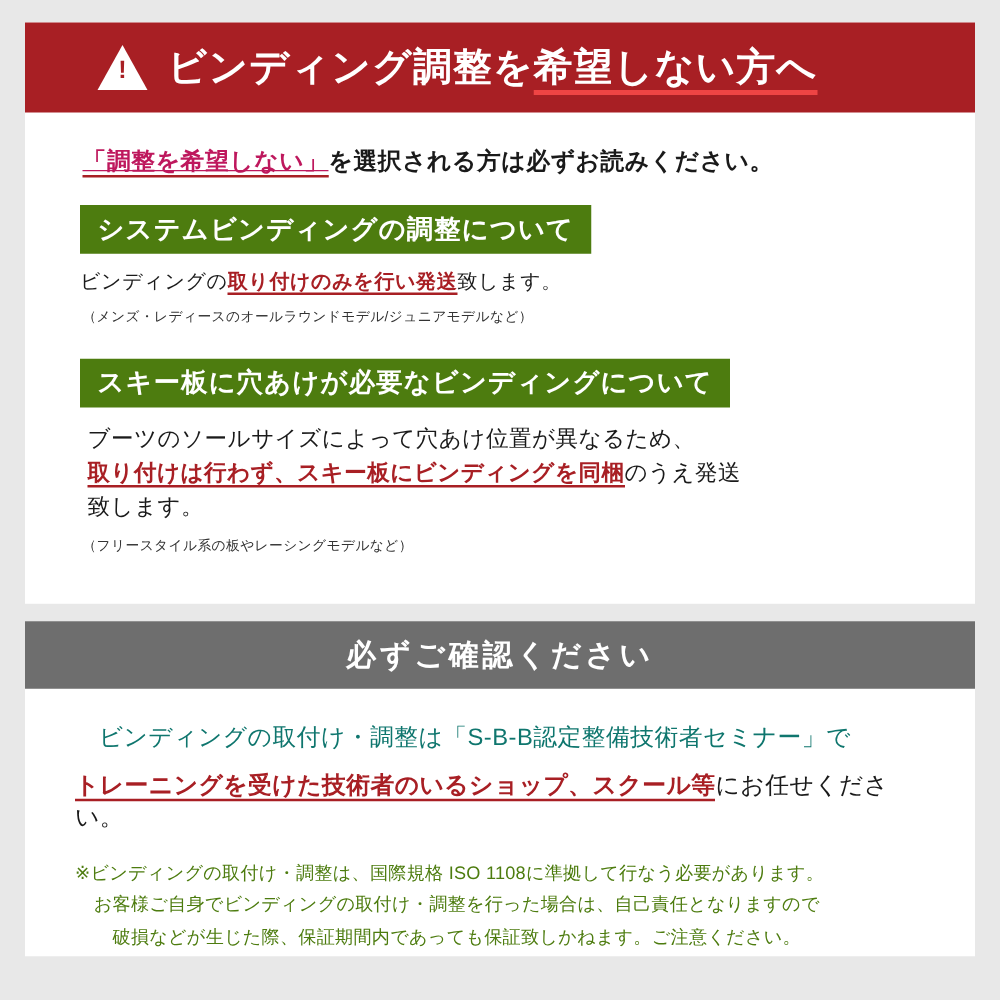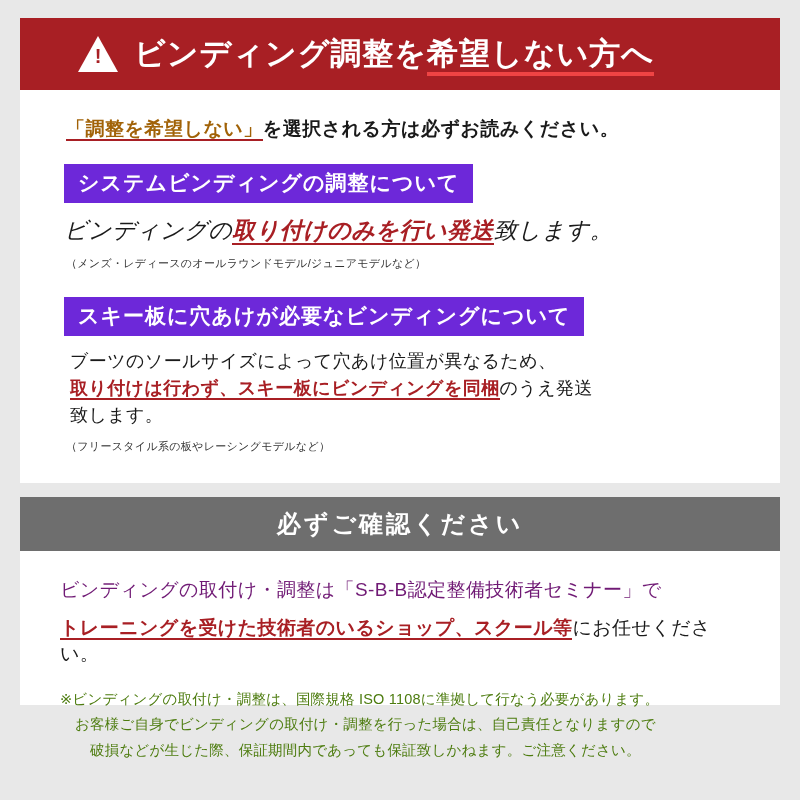--- a/index.html
+++ b/index.html
@@ -83,41 +83,41 @@
   }
 
   .lead {
     font-size: 19px;
     color: #1a1a1a;
     font-weight: bold;
     margin: 4px 0 22px 12px;
     letter-spacing: 0.5px;
   }
   .lead .red-ul {
-    color: #a16207;
-    border-bottom: 2px solid #a81f24;
+    color: #be185d;
+    border-bottom: 2px solid #a81f24;
+    text-decoration: underline;
   }
 
   .sec-head {
     display: inline-block;
-    background: #6d28d9;
+    background: #4d7c0f;
     color: #ffffff;
     font-size: 21px;
     font-weight: bold;
     padding: 5px 14px 6px 14px;
     letter-spacing: 1px;
     margin-left: 10px;
   }
 
   .sec-line {
-    font-size: 23px;
+    font-size: 16px;
     color: #1a1a1a;
     margin: 12px 0 0 10px;
     letter-spacing: 0.5px;
-    font-style: italic;
   }
   .sec-line .red-ul {
     color: #a81f24;
     font-weight: bold;
     border-bottom: 2px solid #a81f24;
   }
   .sec-note {
     font-size: 11px;
     color: #333333;
     margin: 10px 0 0 12px;
@@ -134,43 +134,44 @@
     letter-spacing: 0.4px;
   }
   .sec-para .red-ul {
     color: #a81f24;
     font-weight: bold;
     border-bottom: 2px solid #a81f24;
   }
 
   
   .card-bottom {
-    height: 208px;
+    height: 268px;
   }
   .grey-banner {
     background: #6e6e6e;
     height: 54px;
     display: flex;
     align-items: center;
     justify-content: center;
   }
   .grey-banner-title {
     color: #ffffff;
     font-size: 24px;
     font-weight: bold;
     letter-spacing: 3px;
   }
   .bottom-body {
     padding: 26px 40px 0 40px;
   }
   .b-line1 {
     font-size: 19px;
-    color: #701a75;
+    color: #0f766e;
     letter-spacing: 0.4px;
     margin-bottom: 12px;
+    margin-left: 19px;
   }
   .b-line2 {
     font-size: 19px;
     color: #1a1a1a;
     letter-spacing: 0.4px;
     margin-bottom: 20px;
   }
   .b-line2 .red-ul {
     color: #a81f24;
     font-weight: bold;

